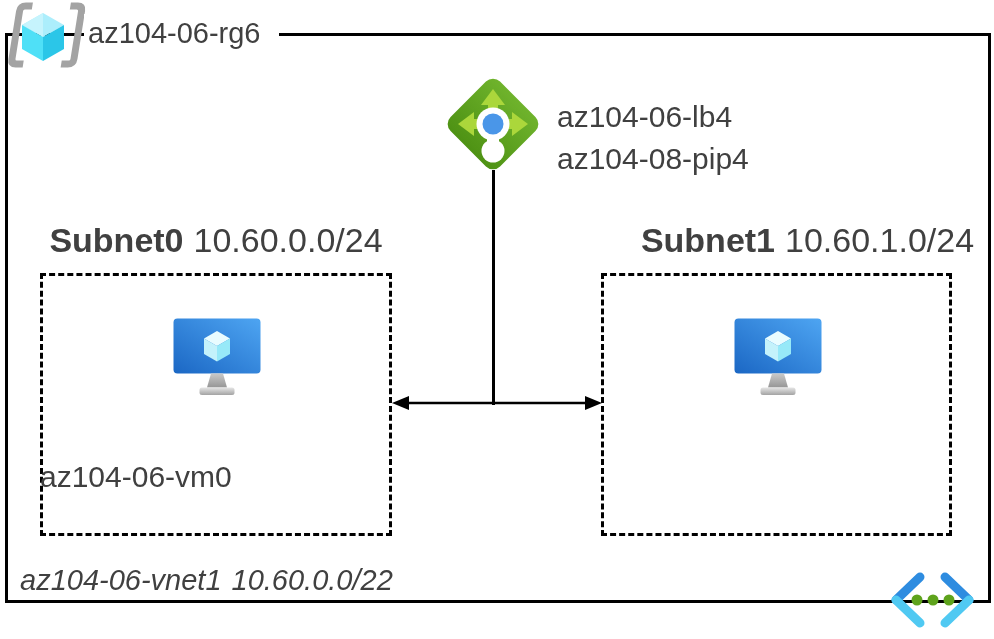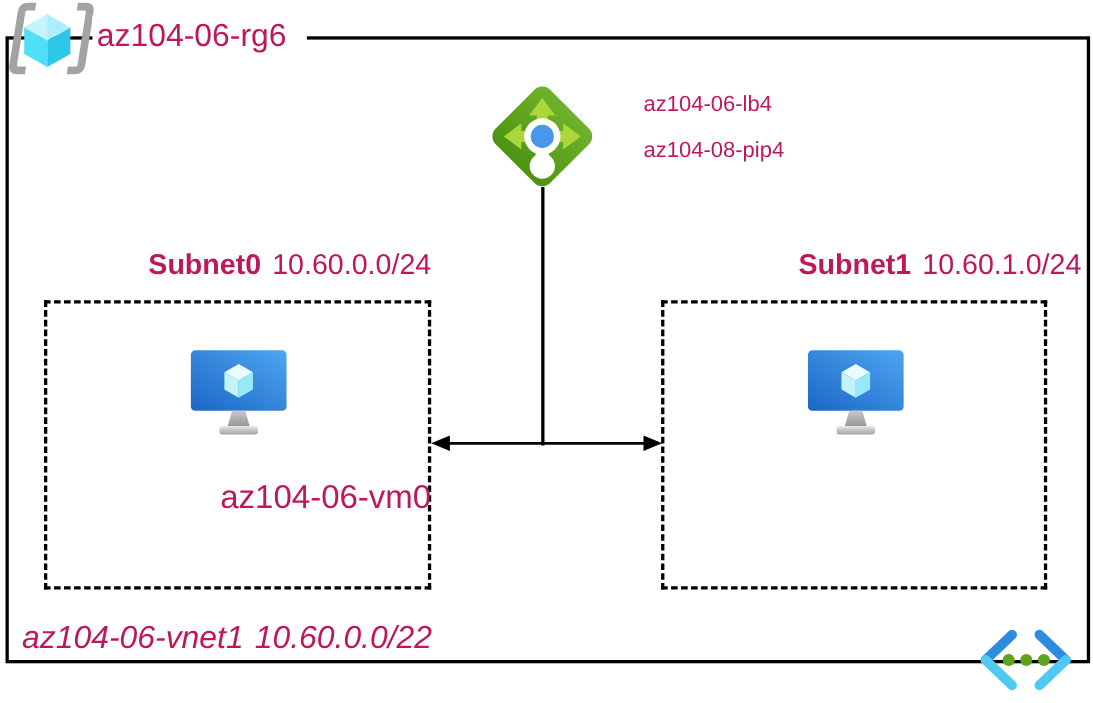--- a/index.html
+++ b/index.html
@@ -1,47 +1,47 @@
 <!DOCTYPE html>
 <html><head>
 <meta charset="utf-8">
 <style>
   html,body{margin:0;padding:0;background:#ffffff;}
   .canvas{
     position:relative;width:994px;height:639px;background:#ffffff;overflow:hidden;
-    font-family:"Liberation Sans",sans-serif;color:#be185d;
+    font-family:"Liberation Sans",sans-serif;color:#404040;
   }
   .abs{position:absolute;}
   
   .rg-box{left:5px;top:33px;width:986px;height:570px;border:3px solid #000;box-sizing:border-box;}
   .rg-icon{left:6px;top:2px;width:74px;height:66px;overflow:visible;}
   .rg-label{
     left:84px;top:14px;height:38px;line-height:38px;
     background:#fff;padding:0 18px 0 4px;font-size:29px;white-space:nowrap;
   }
   
   .lb-icon{left:441px;top:72px;width:104px;height:104px;overflow:visible;}
-  .lb-label{left:557px;top:74px;font-size:20px;line-height:42px;white-space:nowrap;margin-left:28px;}
+  .lb-label{left:557px;top:96px;font-size:30px;line-height:42px;white-space:nowrap;}
   
   .conn-v{left:492px;top:170px;width:3px;height:235px;background:#000;}
   .conn-h{left:392px;top:393px;width:210px;height:20px;overflow:visible;}
   
   .subnet-box{border:3px dashed #000;box-sizing:border-box;}
   .subnet-box.s0{left:40px;top:273px;width:352px;height:263px;}
   .subnet-box.s1{left:601px;top:273px;width:351px;height:263px;}
-  .subnet-label{font-size:26px;line-height:38px;text-align:right;white-space:nowrap;}
+  .subnet-label{font-size:34px;line-height:38px;text-align:center;white-space:nowrap;}
   .subnet-label.s0{left:40px;top:221px;width:352px;}
   .subnet-label.s1{left:632px;top:221px;width:351px;}
   .subnet-name{font-weight:700;}
   .cidr{margin-left:10px;}
   
   .vm-icon{width:90px;height:80px;overflow:visible;}
   .vm-icon.v0{left:172px;top:317px;}
   .vm-icon.v1{left:733px;top:317px;}
-  .vm-label{font-size:30px;line-height:40px;text-align:right;white-space:nowrap;}
+  .vm-label{font-size:30px;line-height:40px;text-align:left;white-space:nowrap;margin-top:24px;}
   .vm-label.v0{left:40px;top:433px;width:352px;}
   .vm-label.v1{left:601px;top:433px;width:351px;}
   
   .vnet-label{left:20px;top:565px;font-size:29px;line-height:30px;white-space:nowrap;font-style:italic;}
   .vnet-icon{left:894px;top:575px;width:78px;height:50px;overflow:visible;}
 </style>
 </head>
 <body>
 
 <div class="canvas">

